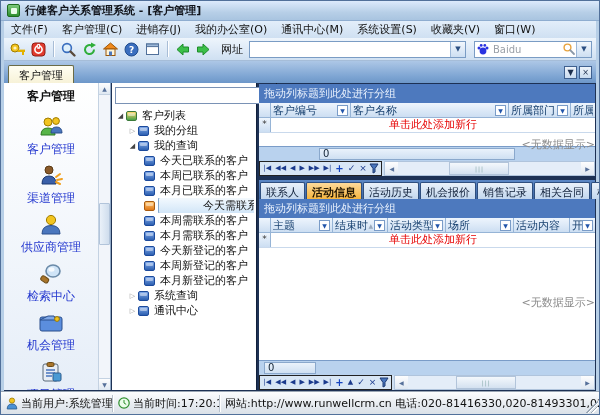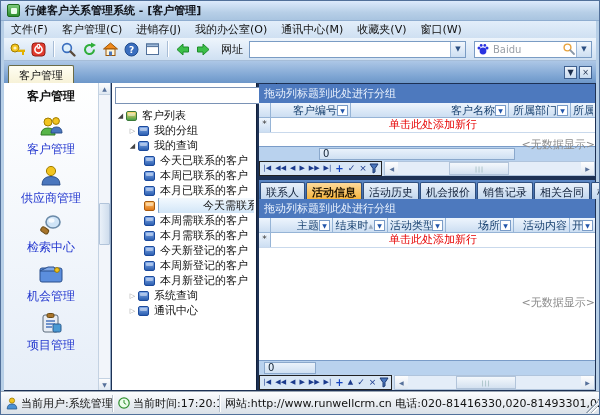--- a/index.html
+++ b/index.html
@@ -78,21 +78,21 @@
 
   
   .content { position:absolute; left:254px; right:0; top:0; bottom:1px; }
   .grid { position:absolute; left:1px; right:1px; background:#fff; display:flex; flex-direction:column; overflow:hidden; }
   .grid.top { top:1px; height:92px; }
   .panel.bottom { position:absolute; left:1px; right:1px; top:97px; bottom:0; display:flex; flex-direction:column; background:#3f68a5; }
   .groupbar { height:19px; background:#4d79be; color:#e9f1fd; font-size:11px; display:flex; align-items:center; padding-left:5px; flex:none; white-space:nowrap; overflow:hidden; }
   .ghead { height:15px; display:flex; flex:none; background:#cddff2; border-bottom:1px solid #96b4d6; }
   .gind { width:12px; flex:none; background:linear-gradient(#eef5fd,#ccdef2); border-right:1px solid #96b4d6; font-size:9px; color:#333; text-align:center; line-height:13px; }
   .gcol { display:flex; align-items:center; border-right:1px solid #96b4d6; background:linear-gradient(#eef5fd,#ccdef2);
-    font-size:11px; color:#17406f; padding:0 2px; overflow:hidden; white-space:nowrap;text-align:right; }
+    font-size:11px; color:#17406f; padding:0 2px; overflow:hidden; white-space:nowrap; }
   .gcol .cname { flex:1; overflow:hidden; }
   .sortmark { font-size:6px; color:#98a8bc; margin-right:1px; }
   .gdrop { width:11px; height:11px; flex:none; background:#fff; border:1px solid #7a9cc8; color:#2255aa; font-size:6px; display:flex; align-items:center; justify-content:center; }
   .addrow { height:15px; flex:none; display:flex; border-bottom:1px solid #c9d9ec; }
   .addrow-text { flex:1; text-align:center; font-size:11px; color:#e60000; line-height:14px; white-space:nowrap; overflow:hidden; }
   .gbody { flex:1; position:relative; background:#fff; }
   .empty-text { position:absolute; left:0; right:0; top:4px; text-align:right; font-size:11px; color:#8a8a8a; }
   .panel.bottom .empty-text { top:42%; }
   .gfoot { height:15px; flex:none; background:#b9d2ee; border-top:1px solid #7a9cc8; display:flex; align-items:center; }
   .gfoot-box { height:12px; background:linear-gradient(#eaf2fb,#cfe0f2); border:1px solid #8aa8cc; font-size:10px; color:#123; padding:0 3px; line-height:10px; }
@@ -130,20 +130,21 @@
     <div class="appicon"></div>
     <div class="title-text">行健客户关系管理系统 - [客户管理]</div>
   </div>
 
   <div class="menubar">
     <span class="menu-item">文件(F)</span>
     <span class="menu-item">客户管理(C)</span>
     <span class="menu-item">进销存(J)</span>
     <span class="menu-item">我的办公室(O)</span>
     <span class="menu-item">通讯中心(M)</span>
+    <span class="menu-item">系统设置(S)</span>
     <span class="menu-item">收藏夹(V)</span>
     <span class="menu-item">窗口(W)</span>
 
   </div>
 
   <div class="toolbar">
     <div class="tbtn">
       <svg width="17" height="17" viewBox="0 0 17 17">
           <circle cx="6" cy="7" r="4" fill="#f2c41f" stroke="#a07c00"></circle>
           <circle cx="6" cy="7" r="1.6" fill="#fdf2c0"></circle>
@@ -240,20 +241,28 @@
         <div class="side-item">
           <svg viewBox="0 0 28 24">
               <circle cx="11" cy="7" r="4" fill="#f2c41f" stroke="#a07c00"></circle>
               <path d="M4 20 q0-7 7-7 q7 0 7 7z" fill="#58b548" stroke="#2f7a22"></path>
               <circle cx="19" cy="6" r="3.4" fill="#f2c41f" stroke="#a07c00"></circle>
               <path d="M14 18 q0-6 5.5-6 q5.5 0 5.5 6z" fill="#4a76bd" stroke="#2a4f8c"></path>
             </svg>
           <span class="side-label">客户管理</span>
         </div>
 
+        <div class="side-item">
+          <svg viewBox="0 0 28 24">
+              <circle cx="12" cy="6" r="4" fill="#8a5a2a" stroke="#5a3a14"></circle>
+              <path d="M5 20 q0-8 7-8 q7 0 7 8z" fill="#3a5fa8" stroke="#1d3a72"></path>
+              <path d="M19 13 l4-3 M20 16 l5-1 M19 18 l4 2" stroke="#f0a020" stroke-width="2" stroke-linecap="round"></path>
+            </svg>
+          <span class="side-label">渠道管理</span>
+        </div>
 
         <div class="side-item">
           <svg viewBox="0 0 28 24">
               <circle cx="14" cy="7" r="4.6" fill="#f2c41f" stroke="#a07c00"></circle>
               <path d="M5 21 q0-8.5 9-8.5 q9 0 9 8.5z" fill="#4a76bd" stroke="#2a4f8c"></path>
             </svg>
           <span class="side-label">供应商管理</span>
         </div>
 
         <div class="side-item">

